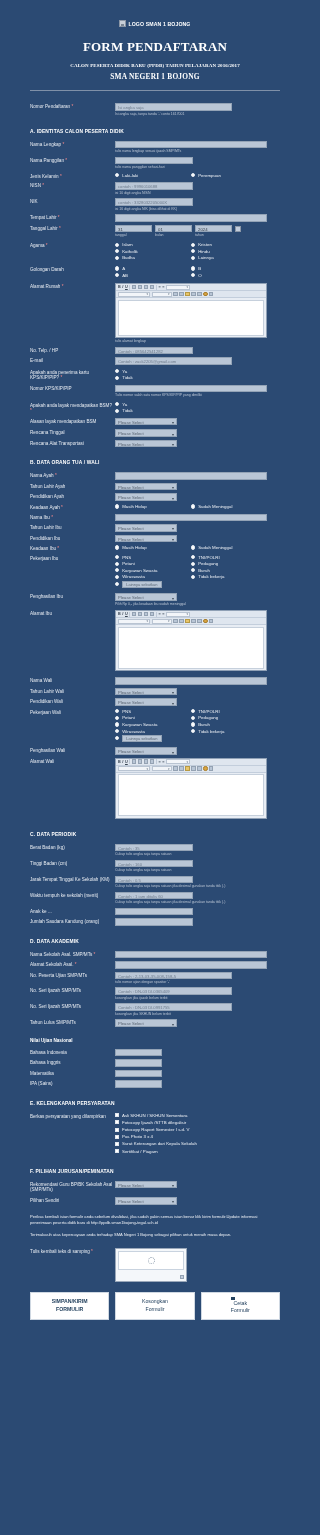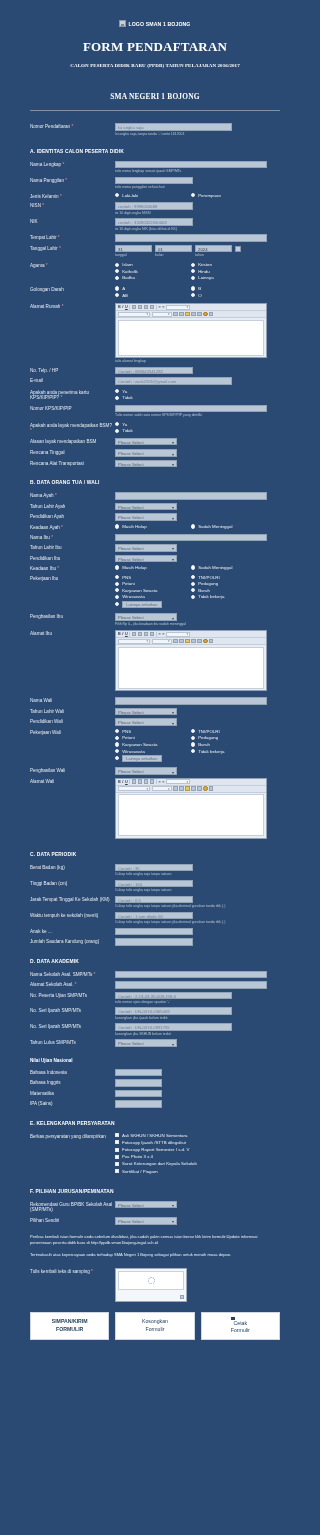--- a/index.html
+++ b/index.html
@@ -17,21 +17,21 @@
   .logo-line { text-align:center; padding-top:12px; }
   .broken-img { display:inline-block; width:7px; height:7px; background:#c8cfd8;
     border:1px solid #8b96a5; vertical-align:-1px; margin-right:2px; position:relative; }
   .broken-img:after { content:""; position:absolute; left:1px; top:3px; width:3px; height:2px; background:#7a8694; }
   .logo-alt { font-size:5.2px; font-weight:bold; letter-spacing:.1px; }
   .h-title { text-align:center; font-family:"Liberation Serif", serif; font-weight:bold;
     font-size:13px; margin-top:9px; letter-spacing:.2px; }
   .h-sub { text-align:center; font-family:"Liberation Serif", serif; font-weight:bold;
     font-size:5px; margin-top:8px; letter-spacing:.1px; }
   .h-school { text-align:center; font-family:"Liberation Serif", serif; font-weight:bold;
-    font-size:7.4px; margin-top:24px; letter-spacing:.2px; }
+    font-size:7.4px; margin-top:4px; letter-spacing:.2px; }
   .rule { border:0; border-top:1px solid #7f90a8; margin:9px 18px 0 18px; }
 
   
   .row { display:flex; align-items:flex-start; margin-top:3px; }
   .lbl { width:103px; flex:0 0 103px; font-size:4.6px; line-height:5.6px;
      padding-top:1px; padding-left:18px; color:#e8ecf2; }
   .req { color:#ff8a8a; }
   .ctl { flex:1; }
   .hint { font-size:3.5px; color:#b9c4d3; margin-top:1px; line-height:4.4px; }
 

